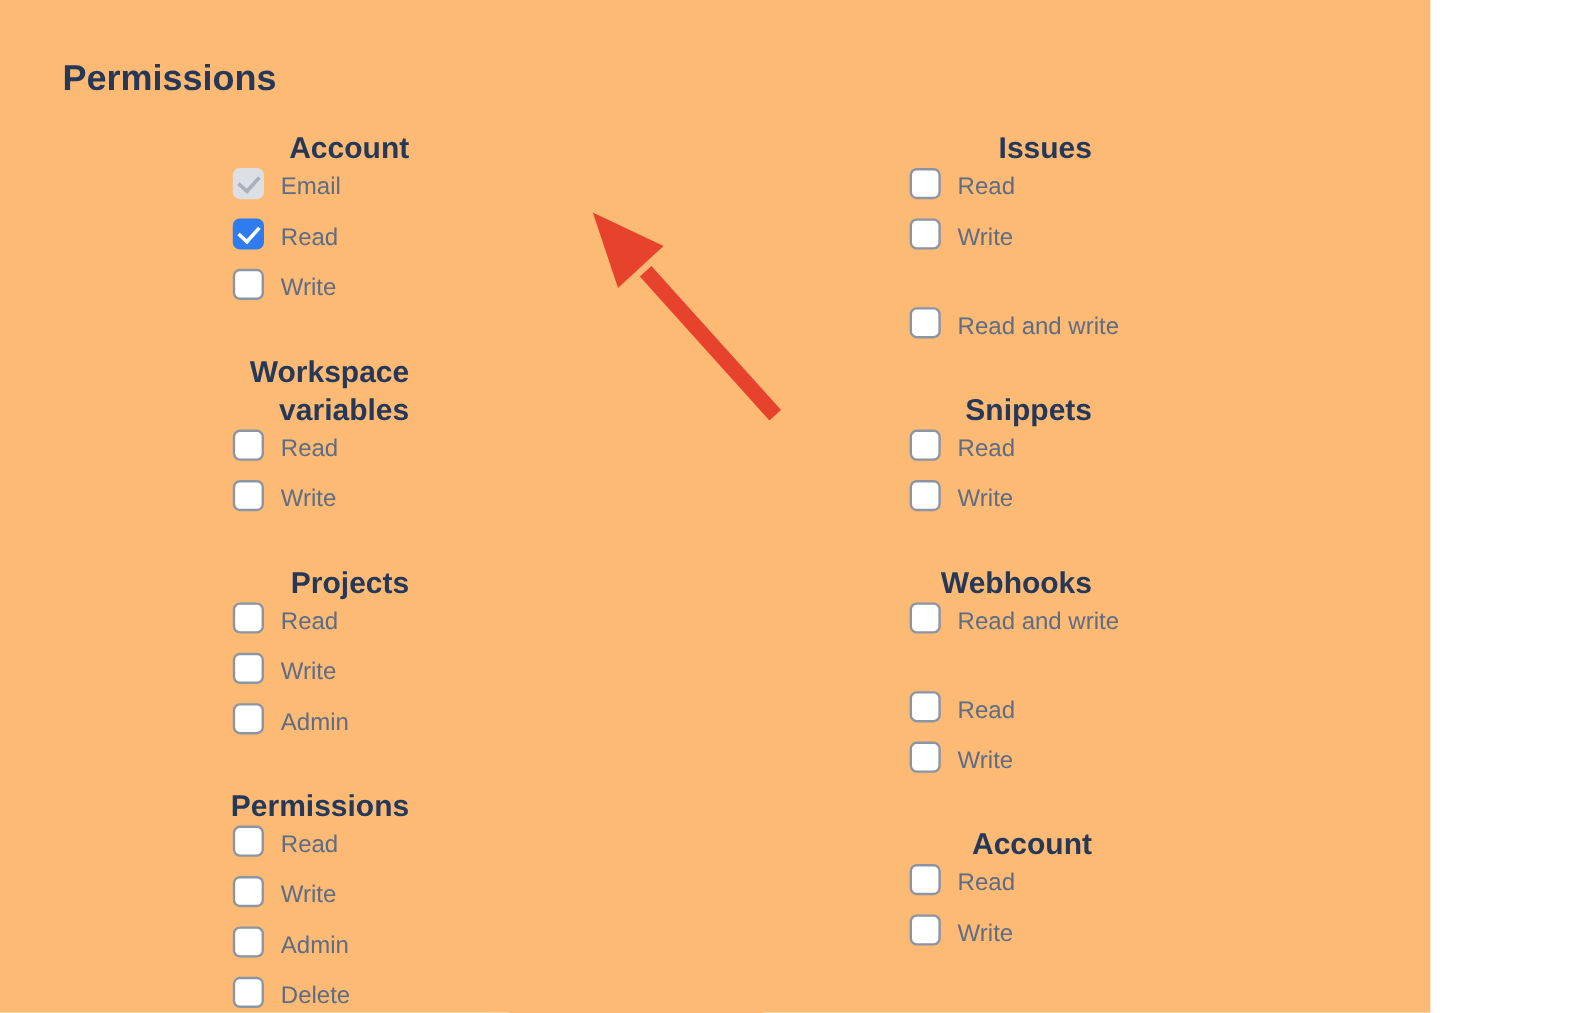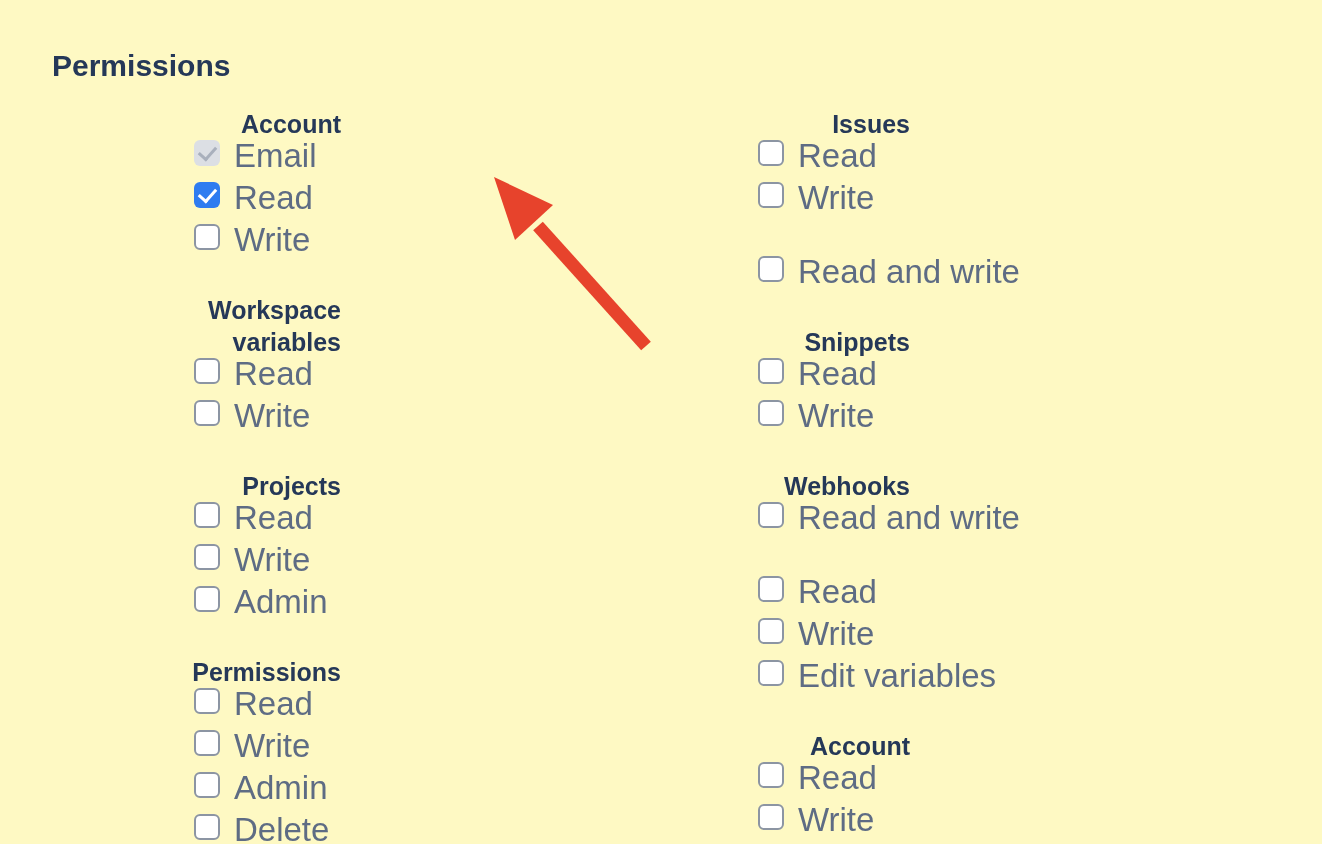--- a/index.html
+++ b/index.html
@@ -1,19 +1,19 @@
 <!DOCTYPE html>
 <html><head>
 <meta charset="utf-8">
 <style>
   * { margin:0; padding:0; box-sizing:border-box; }
   html,body { background:#ffffff; }
   body { font-family:"Liberation Sans","DejaVu Sans",sans-serif; }
   .page {
-    position:relative; width:1322px; height:844px; background:#fef9c3; overflow:hidden;
+    position:relative; width:1192px; height:844px; background:#fdba74; overflow:hidden;
   }
   .heading {
     position:absolute; left:52px; top:48px;
     font-size:30px; font-weight:bold; color:#253858; line-height:36px;
   }
   .col { position:absolute; top:112px; }
   .col-left  { left:166px; }
   .col-right { left:730px; }
   .perm-group { display:flex; margin-bottom:32px;flex-direction:column; }
   .perm-label {
@@ -36,21 +36,21 @@
     transform:rotate(42deg);
   }
   .checkbox.checked-disabled { background:#DCDFE4; border:none; }
   .checkbox.checked-disabled::after {
     content:""; position:absolute; left:8px; top:3px;
     width:8px; height:14px;
     border:solid #A9B0BC; border-width:0 3.5px 3.5px 0;
     transform:rotate(42deg);
   }
   .opt-label {
-    font-size:33px; color:#5E6C84; margin-left:14px;
+    font-size:20px; color:#5E6C84; margin-left:14px;
     line-height:26px; padding-top:3px; white-space:nowrap;
   }
   .arrow-overlay {
     position:absolute; left:0; top:0; width:1322px; height:844px;
     pointer-events:none;
   }
 </style>
 </head>
 <body>
 
@@ -198,24 +198,20 @@
 
     <div class="perm-group">
       <div class="perm-options">
         <div class="perm-row">
           <span class="checkbox unchecked"></span>
           <span class="opt-label">Read</span>
         </div>
         <div class="perm-row">
           <span class="checkbox unchecked"></span>
           <span class="opt-label">Write</span>
-        </div>
-        <div class="perm-row">
-          <span class="checkbox unchecked"></span>
-          <span class="opt-label">Edit variables</span>
         </div>
       </div>
     </div>
 
     <div class="perm-group">
       <div class="perm-label">Account</div>
       <div class="perm-options">
         <div class="perm-row">
           <span class="checkbox unchecked"></span>
           <span class="opt-label">Read</span>

